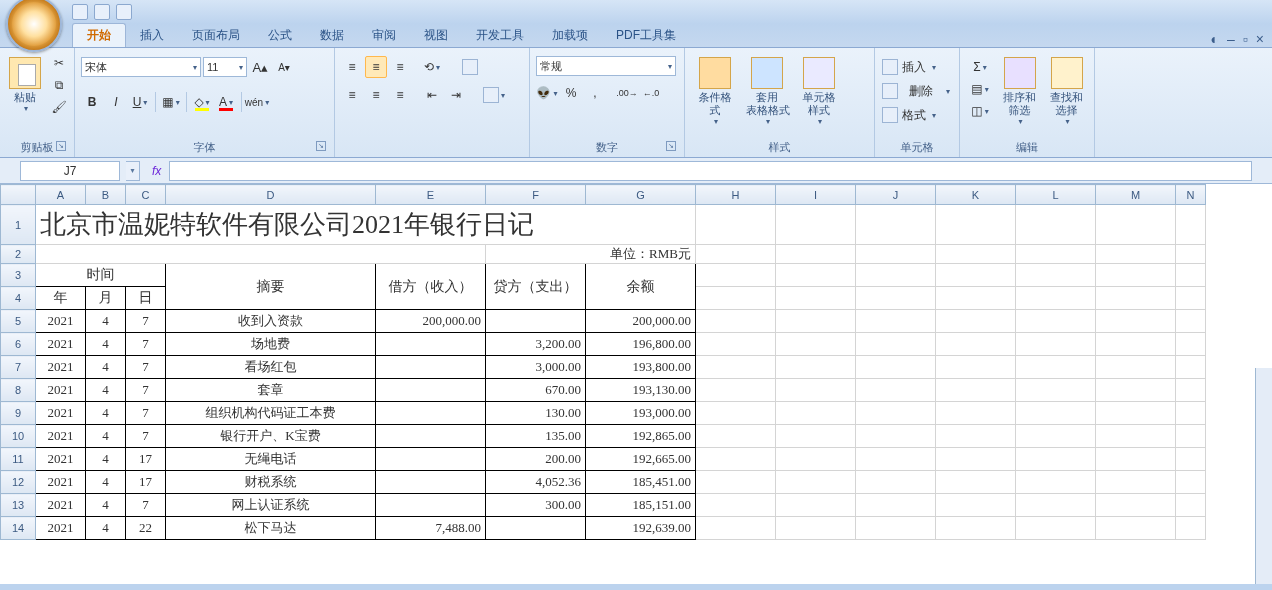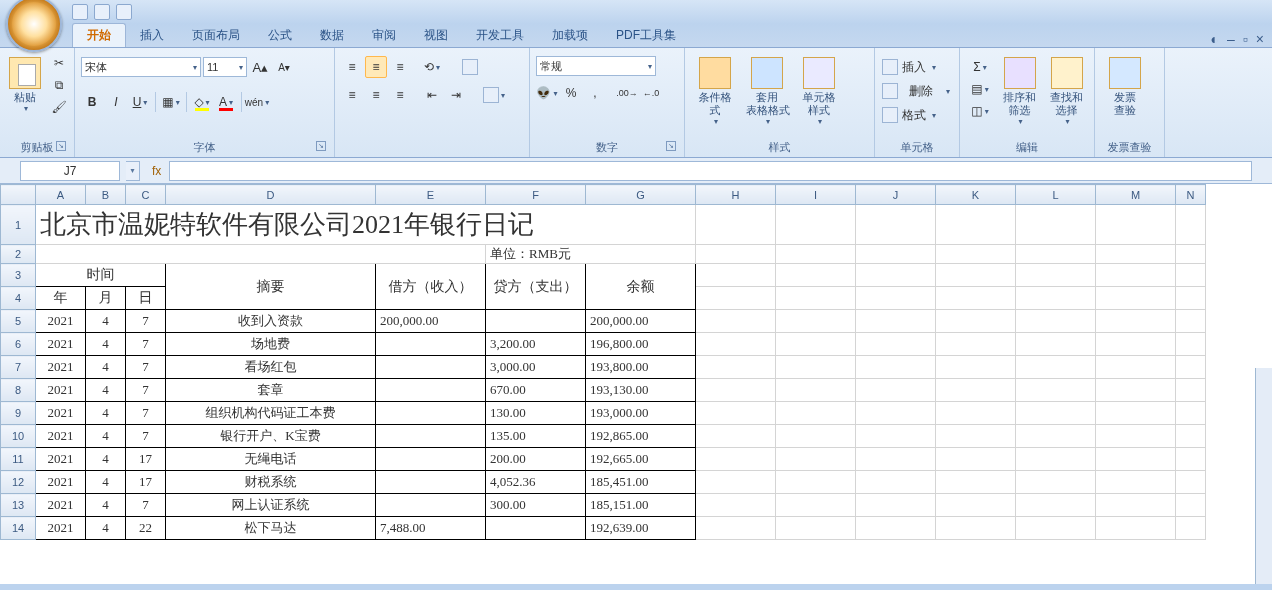--- a/index.html
+++ b/index.html
@@ -35,33 +35,33 @@
   
   .isq{width:16px;height:16px;background:#e7effa;border:1px solid #9cb4d4;display:inline-block;}
 
   .help-right{margin-left:auto;display:flex;align-items:center;gap:8px;padding-right:8px;}
   .help-right span{color:#3c5e8c;font-size:14px;}
 
   
   .formula-bar { height:26px; background:#e4edf8; border-bottom:1px solid #9eb8d8; display:flex; align-items:center; padding-left:20px;}
   .name-box { width:100px; height:20px; background:#fff; border:1px solid #9eb8d8; text-align:center; line-height:18px; font-size:12px; margin-right:6px;}
   .dd{width:14px;height:20px;border:1px solid #9eb8d8;border-left:none;background:#e9f0fa;display:inline-flex;align-items:center;justify-content:center;font-size:8px;color:#5a789f;margin-right:8px;}
-  .fx{color:#a16207;margin:0 8px 0 4px;}
+  .fx{font-style:italic;color:#6d28d9;margin:0 8px 0 4px;}
   .fbar{flex:1;height:20px;border:1px solid #9eb8d8;background:#fff;margin-right:20px;}
 
   
   .grid-wrap { position:relative; height:400px; overflow:hidden; background:#fff;}
   .selectall{position:absolute;left:0;top:0;width:35px;height:20px;background:#e4ecf7;border-right:1px solid #9eb8d2;border-bottom:1px solid #9eb8d2;}
   table { border-collapse:collapse; table-layout:fixed; position:absolute; left:0; top:0;}
   th.colh, td.rowh { background:linear-gradient(#f2f6fc,#dde7f3); border:1px solid #9eb8d2; font-weight:normal; text-align:center; font-size:11px; color:#3c5a82; }
   th.colh { height:20px; }
   td.rowh { width:35px; }
   td.cell { border:1px solid #d4d4d4; height:23px; padding:0 4px; font-size:13px; font-family:"SimSun";}
   td.hdrcell { border:1px solid #000; text-align:center; font-size:14px;}
-  .r-align{}
+  .r-align{text-align:right;}
   .c-align{text-align:center;}
   .title-row td.cell{font-size:26px;font-family:"SimSun";white-space:nowrap;}
   .thin td.cell{height:16px;}
 
   .scrollbar-v{position:absolute;right:0;top:184px;width:17px;bottom:0;background:#e4ecf7;border-left:1px solid #9eb8d2;}
 </style>
 </head>
 <body>
 
 <div class="titlebar">
@@ -176,21 +176,21 @@
             <span class="isq"></span>
             <span class="chev">▾</span>
           </div>
       </div>
     </div>
   </div>
 
   <div class="group" style="width:155px">
     <div class="group-body" style="flex-direction:column;gap:4px;padding-top:4px">
       <div class="row">
-          <div class="ctrl" style="width:120px">
+          <div class="ctrl" style="width:140px">
             <span>常规</span>
             <span class="chev" style="margin-left:auto">▾</span>
           </div>
         </div>
       <div class="row">
         <div class="btn-s">👽<span class="chev">▾</span></div>
         <div class="btn-s">%</div>
         <div class="btn-s">,</div>
         <div style="width:6px"></div>
         <div class="btn-s" style="font-size:9px">.00→</div>
@@ -266,30 +266,20 @@
       <div class="big-btn" style="width:46px">
           <div class="ico" style="background:#fff2cc"></div>
           <div class="lbl" style="white-space:pre">查找和
 选择</div>
           <div class="chev">▾</div>
         </div>
     </div>
     <div class="group-label"><span>编辑</span></div>
   </div>
 
-  <div class="group" style="width:70px">
-    <div class="group-body">
-      <div class="big-btn">
-          <div class="ico" style="background:#d4e8ff"></div>
-          <div class="lbl" style="white-space:pre">发票
-查验</div>
-        </div>
-    </div>
-    <div class="group-label"><span>发票查验</span></div>
-  </div>
 </div>
 
 <div class="formula-bar">
   <div class="name-box">J7</div>
   <div class="dd">▾</div>
   <span class="fx">fx</span>
   <div class="fbar"></div>
 </div>
 
 <div class="grid-wrap">

